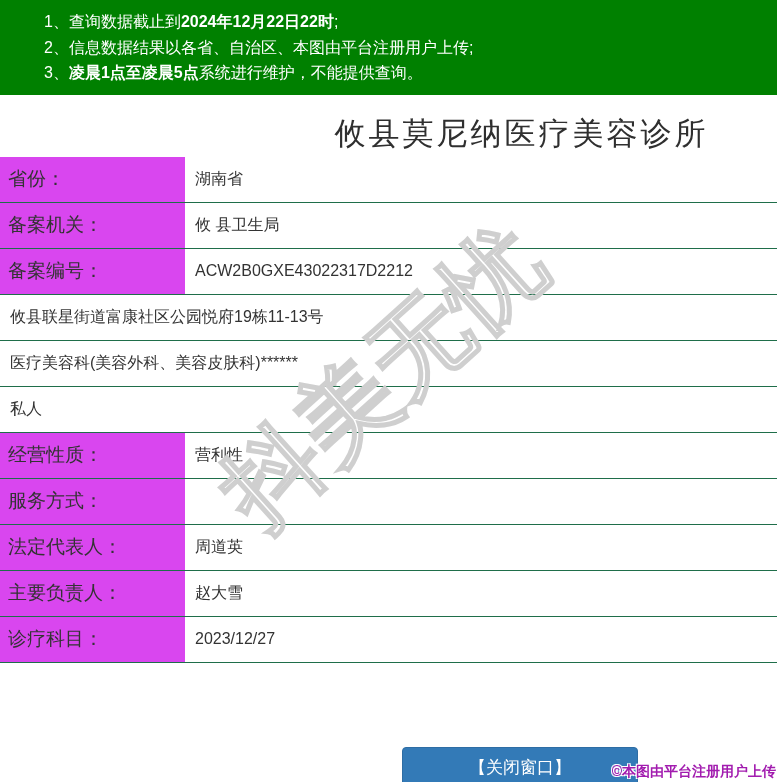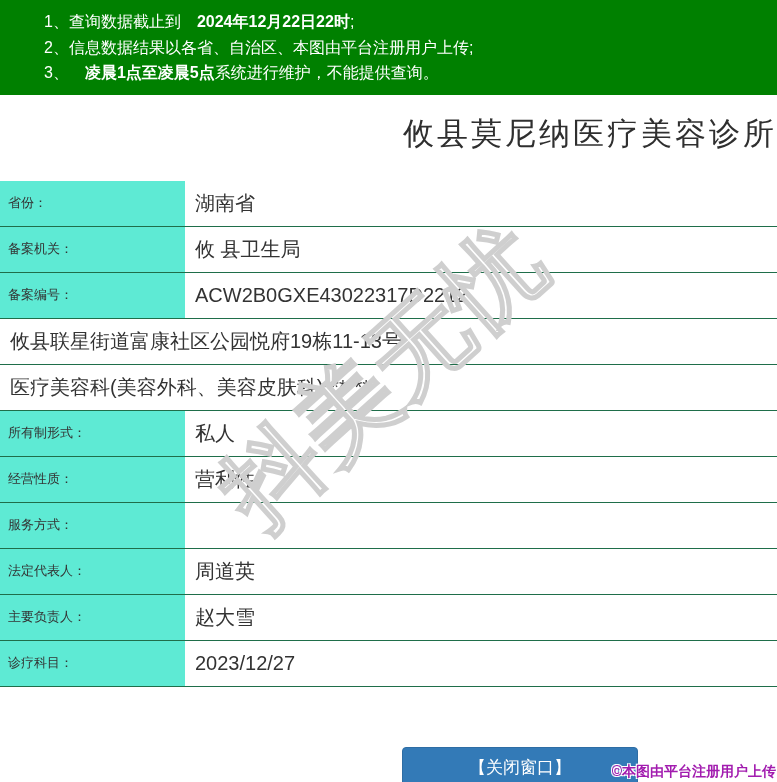--- a/index.html
+++ b/index.html
@@ -13,59 +13,58 @@
   }
   
   .notice-banner {
     background: #008000;
     color: #ffffff;
     padding: 9px 10px 9px 44px;
     font-size: 16px;
     line-height: 25.5px;
   }
   .notice-line { white-space: nowrap; }
-  .notice-line b { font-weight: bold; padding-left: 16px; }
+  .notice-line b { font-weight: bold; }
   
   .title-wrap {
     margin-top: 16px;
-    margin-bottom: 24px;
     height: 46px;
     padding-left: 266px;
-    text-align: right;
+    text-align: center;
   }
   .page-title {
     font-size: 31px;
     font-weight: 400;
     letter-spacing: 3px;
     color: #2f2f2f;
     line-height: 46px;
     white-space: nowrap;
   }
   
   .info-table { width: 100%; }
   .info-row {
     display: flex;
     height: 46px;
     border-bottom: 1px solid #1f6e4a;
   }
   .info-label {
     width: 185px;
-    background: #5eead4;
+    background: #d946ef;
     padding-left: 8px;
     display: flex;
     align-items: center;
-    font-size: 13px;
+    font-size: 19px;
     color: #333;
   }
   .info-value {
     flex: 1;
     padding-left: 10px;
     display: flex;
     align-items: center;
-    font-size: 20px;
+    font-size: 16px;
     color: #333;
     white-space: nowrap;
   }
   
   .diag-watermark {
     position: absolute;
     left: 385px;
     top: 378px;
     transform: translate(-50%, -50%) rotate(-42deg);
     font-size: 96px;
@@ -133,21 +132,20 @@
     <div class="info-label">备案编号：</div>
     <div class="info-value">ACW2B0GXE43022317D2212</div>
   </div>
   <div class="info-row">
     <div class="info-value">攸县联星街道富康社区公园悦府19栋11-13号</div>
   </div>
   <div class="info-row">
     <div class="info-value">医疗美容科(美容外科、美容皮肤科)******</div>
   </div>
   <div class="info-row">
-    <div class="info-label">所有制形式：</div>
     <div class="info-value">私人</div>
   </div>
   <div class="info-row">
     <div class="info-label">经营性质：</div>
     <div class="info-value">营利性</div>
   </div>
   <div class="info-row">
     <div class="info-label">服务方式：</div>
   </div>
   <div class="info-row">

